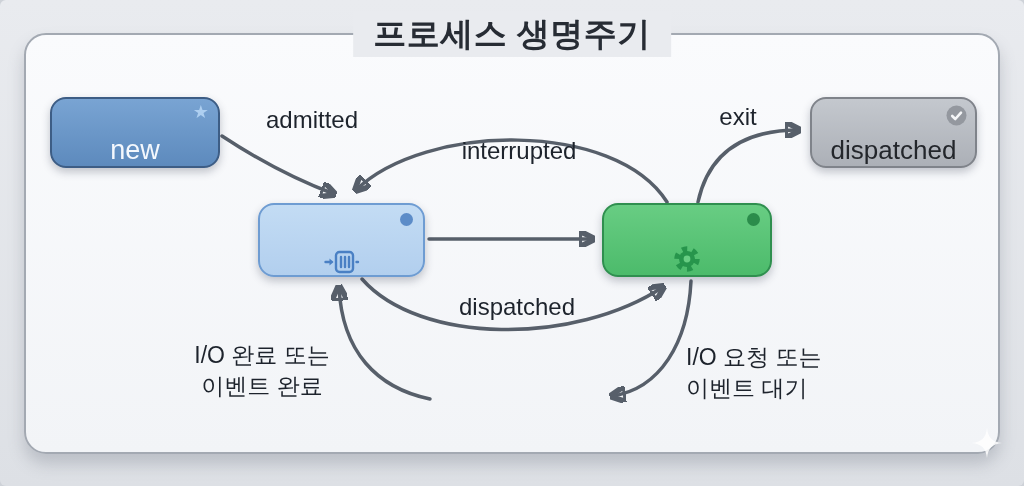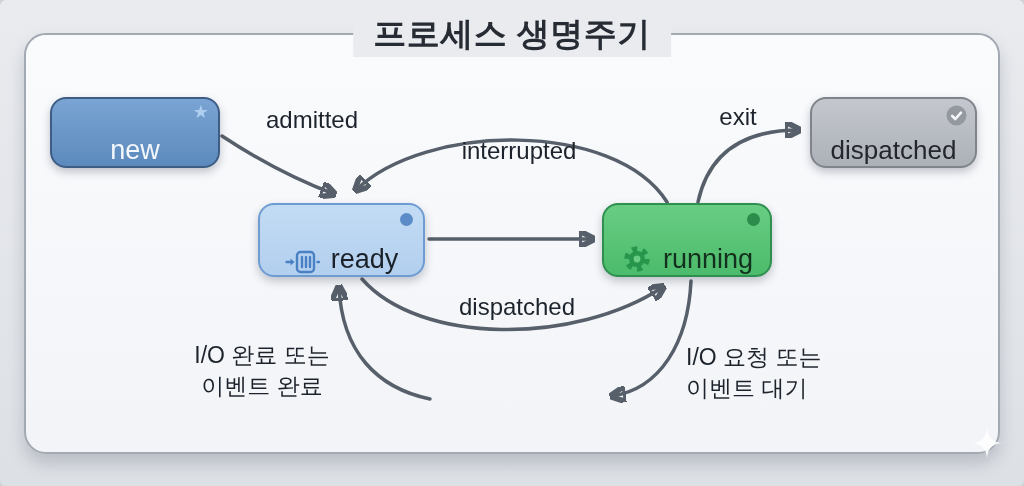--- a/index.html
+++ b/index.html
@@ -124,31 +124,29 @@
       <g fill="none" stroke="var(--ready_accent)" stroke-width="2.4" stroke-linecap="round">
         <line x1="1.5" y1="13" x2="7.5" y2="13"></line>
         <path d="M5.5 9.5 L9.5 13 L5.5 16.5" fill="var(--ready_accent)" stroke="none"></path>
         <rect x="12" y="3" width="17" height="20" rx="3.5"></rect>
         <line x1="17" y1="8" x2="17" y2="18"></line>
         <line x1="21" y1="8" x2="21" y2="18"></line>
         <line x1="25" y1="8" x2="25" y2="18"></line>
         <line x1="32.5" y1="13" x2="34" y2="13"></line>
       </g>
     </svg>
-    <span>ready</span>
     <span class="badge-dot" style="background:var(--ready_dot)"></span>
   </div>
 
   <div class="node node-running">
     <svg width="32" height="32" viewBox="-16 -16 32 32">
       <circle r="9.5" fill="none" stroke="var(--running_accent)" stroke-width="6.5" stroke-dasharray="4.9 5.05"></circle>
       <circle r="8" fill="var(--running_accent)"></circle>
       <circle r="3.4" fill="var(--running_fill_top)"></circle>
     </svg>
-    <span>running</span>
     <span class="badge-dot" style="background:var(--running_dot)"></span>
   </div>
 
 
   <div class="node node-terminated">
     <span>dispatched</span>
     <svg class="badge-check" viewBox="0 0 21 21">
       <circle cx="10.5" cy="10.5" r="10" fill="var(--terminated_badge)"></circle>
       <path d="M6.2 11 L9.3 14 L15 7.6" fill="none" stroke="#f5f6f8" stroke-width="2.6" stroke-linecap="round" stroke-linejoin="round"></path>
     </svg>

